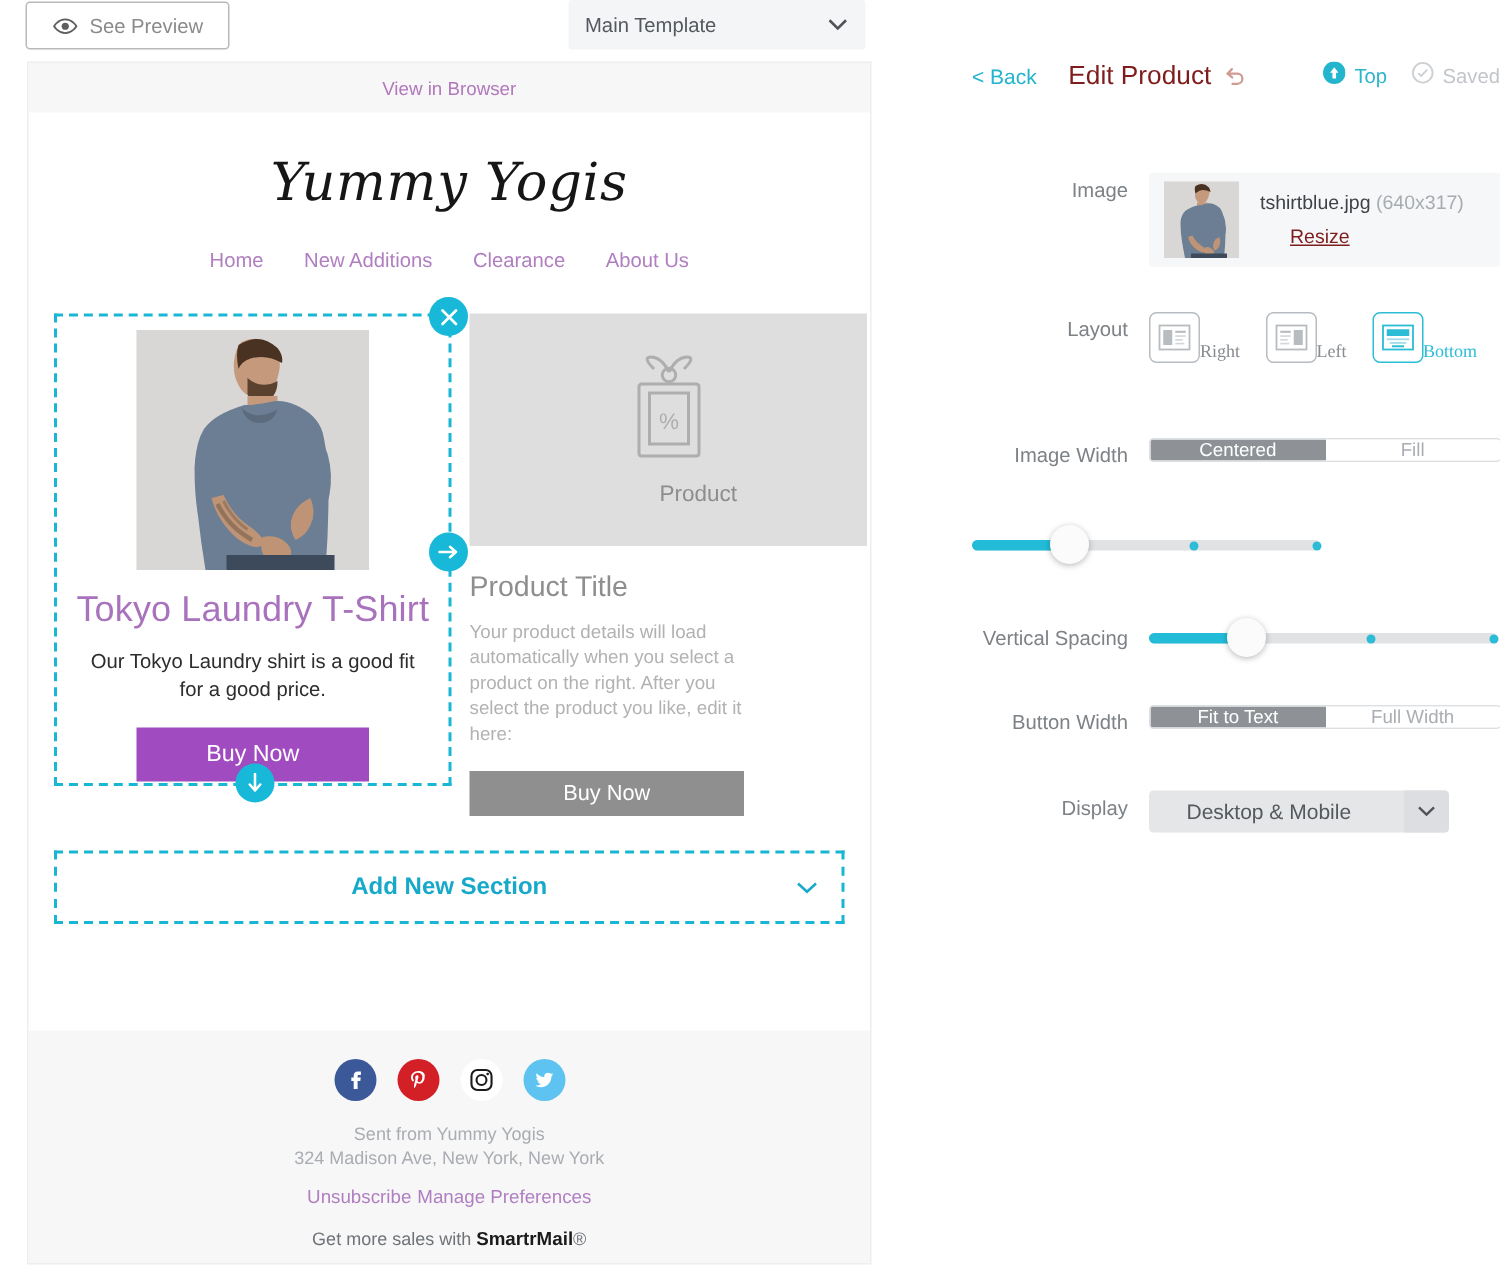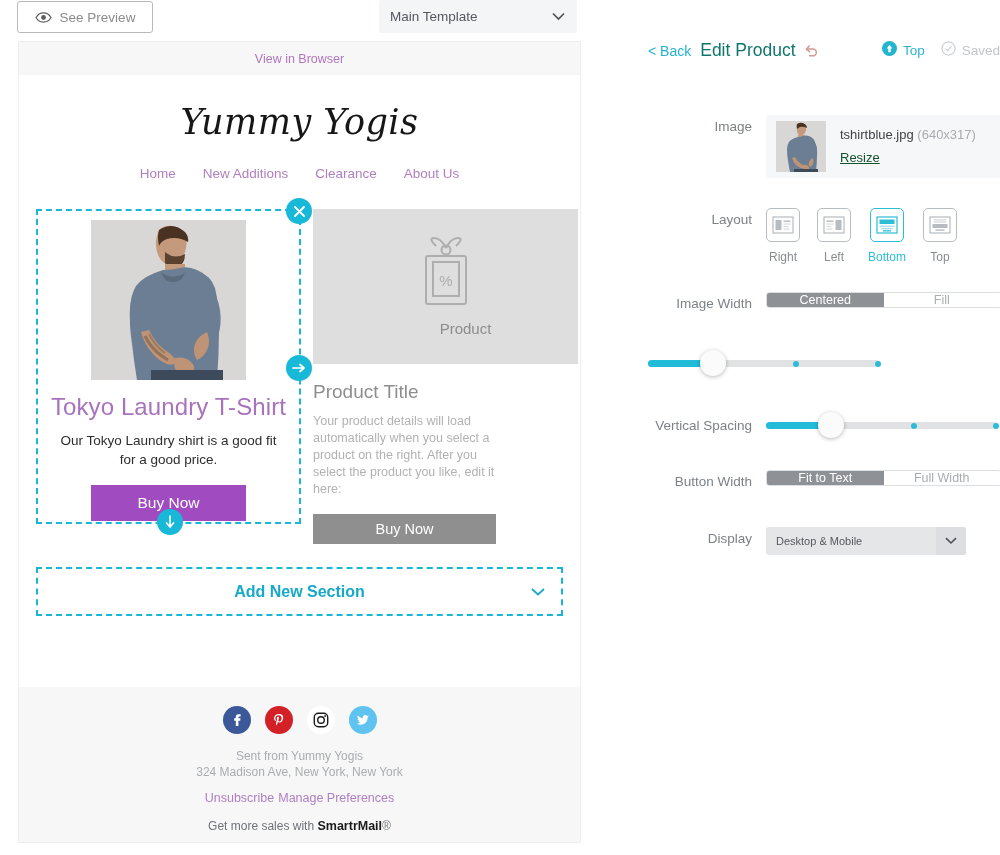--- a/index.html
+++ b/index.html
@@ -139,21 +139,21 @@
   .flinks { margin-top: 11px; display: flex; justify-content: center; gap: 4px; }
   .flinks a { font-size: 12.5px; color: #b07fc0; text-decoration: none; cursor: pointer; }
   .getmore { margin-top: 14px; font-size: 12px; color: #6f7378; }
   .getmore b { font-weight: bold; color: #1b1b1b; font-size: 12.5px; }
 
   
   .right-pane { position: absolute; left: 620px; top: 0; width: 380px; height: 855px; background: #fff; }
 
   .rp-header { position: absolute; left: 28px; top: 40px; width: 352px; display: flex; align-items: center; }
   .back-link { font-size: 14px; color: #24b4cd; cursor: pointer; }
-  .rp-title { font-size: 17.5px; color: #0f766e; margin-left: 9px; }
+  .rp-title { font-size: 17.5px; color: #7f1d1d; margin-left: 21px; }
   .undo { margin-left: 8px; display: flex; align-items: center; cursor: pointer; }
   .rp-actions { margin-left: auto; display: flex; align-items: center; gap: 16px; }
   .top-btn { display: flex; align-items: center; gap: 6px; cursor: pointer; }
   .top-btn .t { font-size: 13.5px; color: #2cb5cc; }
   .saved-btn { display: flex; align-items: center; gap: 6px; }
   .saved-btn .t { font-size: 13.5px; color: #c2c6ca; }
 
   .row { position: absolute; display: flex; }
   .rowlabel {
     width: 118px; text-align: right; font-size: 13.5px; color: #7d8287;
@@ -161,24 +161,24 @@
   }
 
   .img-box {
     width: 235px; height: 63px; background: #f6f7f8; border-radius: 3px;
     display: flex; align-items: center; padding: 0 0 0 10px;
   }
   .thumb { width: 50px; height: 51px; background: #d9d7d6; overflow: hidden; position: relative; flex: none; }
   .img-meta { margin-left: 14px; }
   .img-name { font-size: 13px; color: #3f4347; }
   .img-name .dim { color: #a8acb1; }
-  .resize { font-size: 13px; color: #14532d; text-decoration: underline; margin-top: 8px; display: inline-block; cursor: pointer; }
+  .resize { font-size: 13px; color: #7f1d1d; text-decoration: underline; margin-top: 8px; display: inline-block; cursor: pointer; margin-left: 20px; }
 
   .layouts { display: flex; gap: 17px; }
-  .lay { display: flex; flex-direction: column; align-items: center; cursor: pointer; }
+  .lay { display: flex; flex-direction: row; align-items: flex-end; cursor: pointer; font-family: Liberation Serif, serif; }
   .laybox {
     width: 34px; height: 34px; border: 1.6px solid #b7bcc1; border-radius: 5px;
     display: flex; align-items: center; justify-content: center; background: #fff;
   }
   .lay.sel .laybox { border-color: #2cbdd6; }
   .laylbl { font-size: 12px; color: #878c91; margin-top: 8px; }
   .lay.sel .laylbl { color: #2cbdd6; }
 
   .seg { display: flex; width: 235px; height: 16px; border: 1px solid #dcdfe2; border-radius: 3px; overflow: hidden; }
   .seg div { flex: 1; display: flex; align-items: center; justify-content: center;
@@ -190,21 +190,21 @@
            background: #e0e2e4; border-radius: 4px; }
   .fill { position: absolute; left: 0; top: 8px; height: 7px; background: #22bcd9; border-radius: 4px; }
   .thumbk { position: absolute; top: -2px; width: 26px; height: 26px; border-radius: 50%;
             background: #fbfbfb; box-shadow: 0 1px 4px rgba(0,0,0,.28); cursor: pointer; }
   .tick { position: absolute; top: 8.5px; width: 6px; height: 6px; border-radius: 50%; background: #2dbcd7; }
 
   .sel-box {
     width: 200px; height: 28px; background: #e4e6e8; border-radius: 3px;
     display: flex; align-items: center; cursor: pointer;
   }
-  .sel-box .v { font-size: 11px; color: #55595e; padding-left: 10px; flex: 1; }
+  .sel-box .v { font-size: 14px; color: #55595e; padding-left: 25px; flex: 1; }
   .sel-box .cbox { width: 30px; height: 28px; background: #dcdee1; border-radius: 0 3px 3px 0;
                    display: flex; align-items: center; justify-content: center; }
 </style>
 </head>
 <body>
 
 <div class="app">
 
   <div class="left-pane">
 

